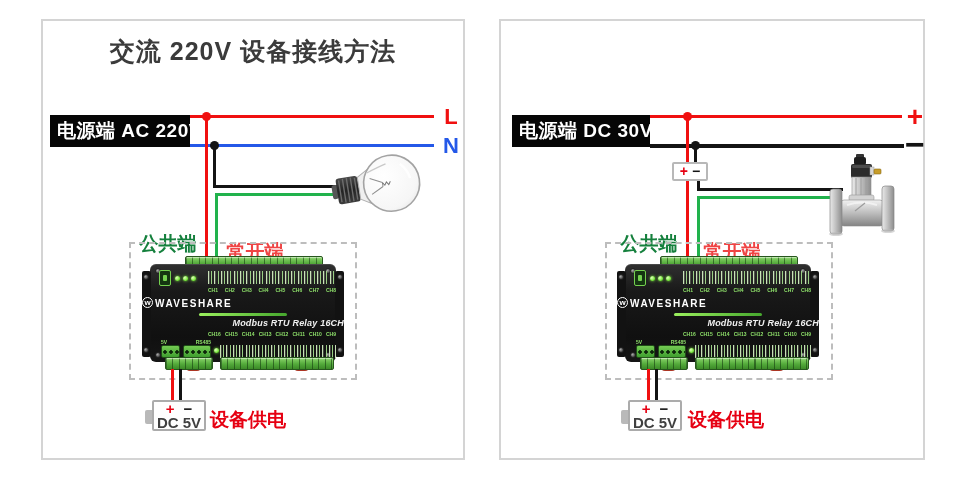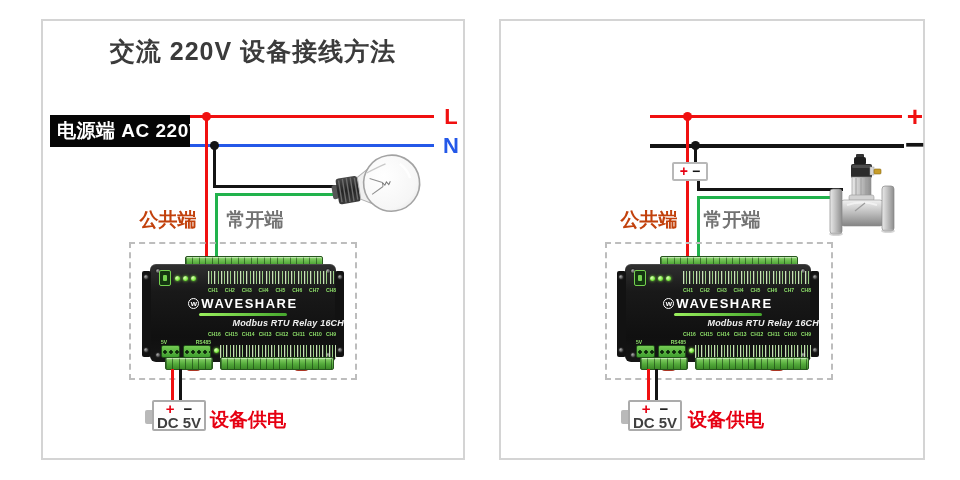--- a/index.html
+++ b/index.html
@@ -23,21 +23,21 @@
   .w-green { background:#21b24c; }
   .dot { position:absolute; width:9px; height:9px; border-radius:50%; }
   .dot.red { background:#f01010; } .dot.black { background:#141414; }
   .line-tag { position:absolute; width:34px; text-align:center; font-weight:bold; }
   .tag-L { color:#f01010; font-size:22px; }
   .tag-N { color:#2458e8; font-size:22px; }
   .tag-plus { color:#f01010; font-size:28px; font-weight:800; }
   .tag-minus { color:#141414; font-size:34px; font-weight:900; line-height:26px; }
   .term-label { position:absolute; width:80px; text-align:center; font-size:19px;
                 font-weight:bold; }
-  .t-red { color:#c2410c; } .t-green { color:#737373; }
+  .t-red { color:#15803d;margin-top:24px; } .t-green { color:#ef4444;margin-top:32px; }
   .ctrl-label { position:absolute; width:108px; text-align:right; font-size:16px;
                 font-weight:bold; color:#333; }
   .pol-box { position:absolute; width:36px; height:19px; background:#fff;
              border:2px solid #b8b8b8; border-radius:2px; z-index:3;
              display:flex; align-items:center; justify-content:center; gap:4px;
              font-size:14px; font-weight:bold; line-height:15px; }
   .pol-box .p { color:#e60012; } .pol-box .m { color:#141414; }
   .dash-box { position:absolute; width:228px; height:138px;
               border:2px dashed #bdbdbd; }
   .supply-label { position:absolute; width:90px; text-align:center; font-size:19px;
@@ -74,22 +74,22 @@
                height:6px; background:#74d14f; border-radius:1px; }
   .led { position:absolute; width:5px; height:5px; border-radius:50%;
          background:radial-gradient(circle at 35% 35%, #e2ffbe, #7ae83e 60%, #46a21f);
          box-shadow:0 0 3px #7ae83e; }
   .r-pictos { position:absolute; height:13px; opacity:.92;
               background:repeating-linear-gradient(90deg,
                  #d8f2c6 0 1px, rgba(216,242,198,.25) 1px 2px,
                  transparent 2px 3.2px, #a4dd8d 3.2px 4.2px, transparent 4.2px 6.4px); }
   .ch-row { position:absolute; display:flex; justify-content:space-between; }
   .ch-row span { font-size:5px; font-weight:bold; color:#8ee06a; }
-  .r-logo-row { position:absolute; left:0; top:41px; width:202px; text-align:center;
-                color:#fff; font-size:13px; font-weight:bold; letter-spacing:1.5px;
+  .r-logo-row { position:absolute; left:0; top:41px; width:202px; text-align:left;
+                color:#fff; font-size:10px; font-weight:bold; letter-spacing:1.5px;
                 line-height:13px; white-space:nowrap; }
   .logo-circle { display:inline-block; width:11px; height:11px; border:1.5px solid #fff;
                  border-radius:50%; vertical-align:-1px; margin-right:2px; position:relative; }
   .logo-circle::after { content:"w"; position:absolute; left:0; right:0; top:-2px;
                  text-align:center; font-size:8px; letter-spacing:0; }
   .r-greenbar { position:absolute; left:57px; top:57px; width:88px; height:3px;
                 background:linear-gradient(90deg,#9bf05e,#46a72e); border-radius:2px; }
   .r-model { position:absolute; left:0; top:62px; width:202px; text-align:right;
              font-size:9px; font-style:italic; font-weight:bold; color:#efefef;
              letter-spacing:.2px; }
@@ -223,20 +223,21 @@
           <span class="p">+</span>
           <span class="m">−</span>
         </div>
       <div class="row2">DC 5V</div>
     </div>
     <div class="supply-label" style="left:160px;top:386px;">设备供电</div>
   </div>
 
   <div class="panel right">
 
+    <div class="abs src-box" style="left:11px;top:94px;width:138px;">电源端 DC 30V</div>
 
     <div class="wire w-red" style="left:149px;top:94px;width:252px;height:3px;"></div>
     <div class="wire w-black" style="left:149px;top:123px;width:254px;height:3.5px;"></div>
     <div class="line-tag tag-plus" style="left:397px;top:80px;">+</div>
     <div class="line-tag tag-minus" style="left:397px;top:110px;">−</div>
 
     <div class="wire w-red" style="left:185px;top:95px;width:3px;height:168px;"></div>
     <div class="wire w-black" style="left:193px;top:124px;width:3px;height:22px;"></div>
     <span class="dot red" style="left:182px;top:91px;"></span>
     <span class="dot black" style="left:190px;top:120px;"></span>

